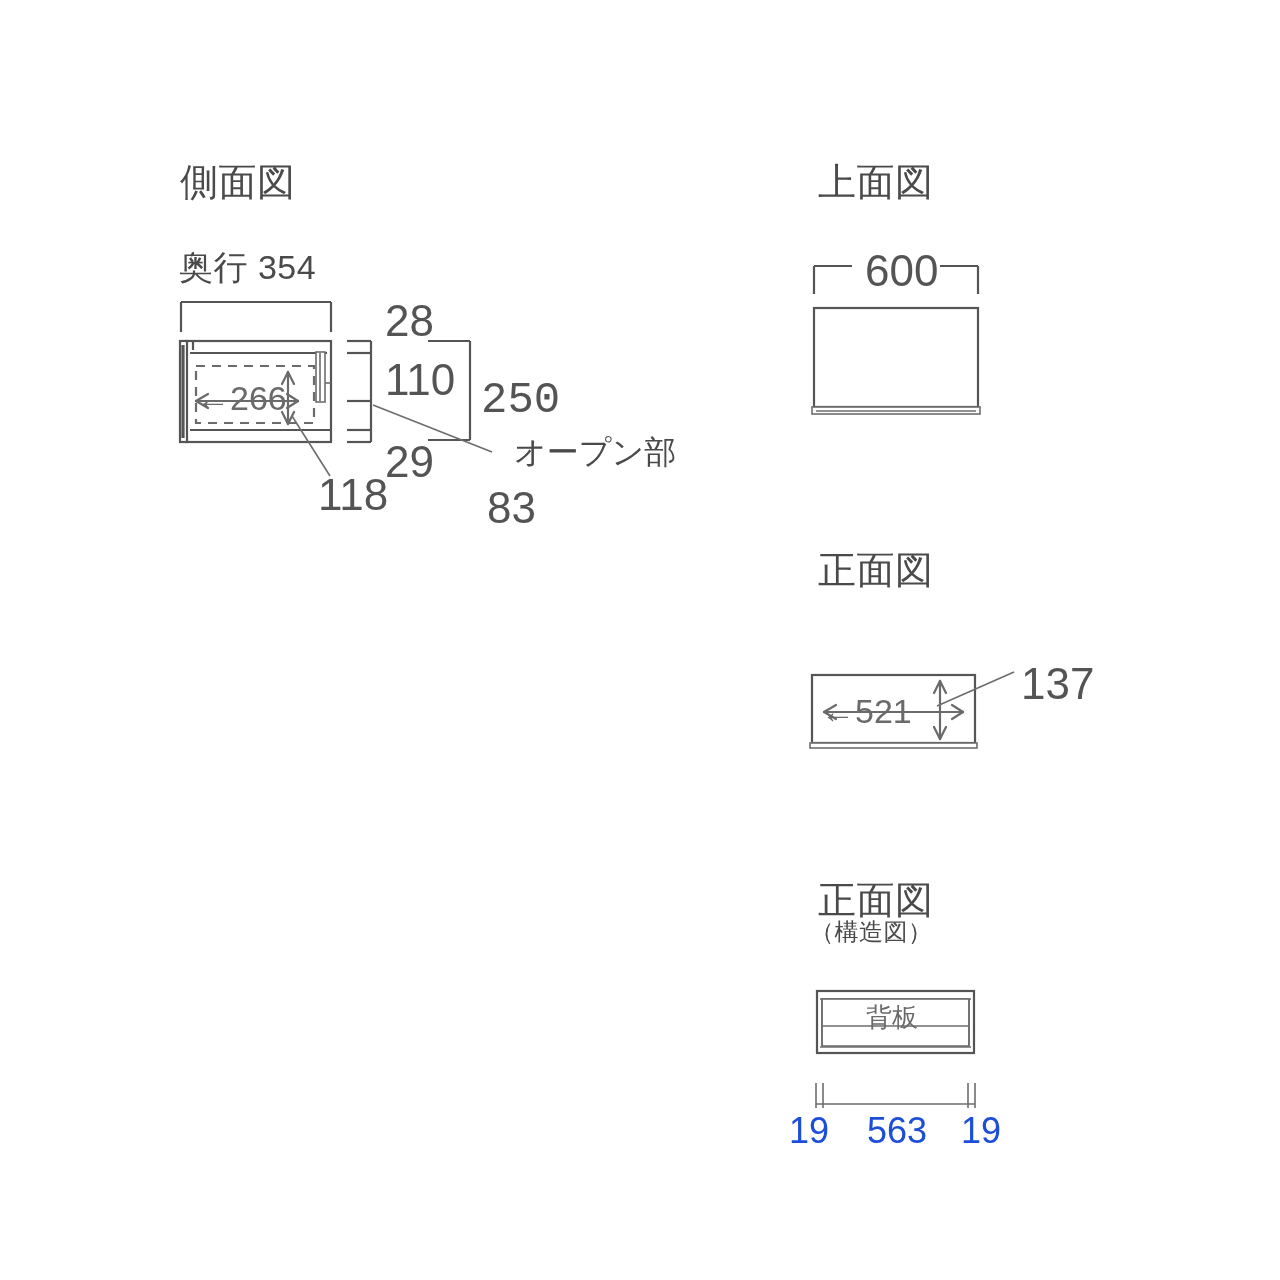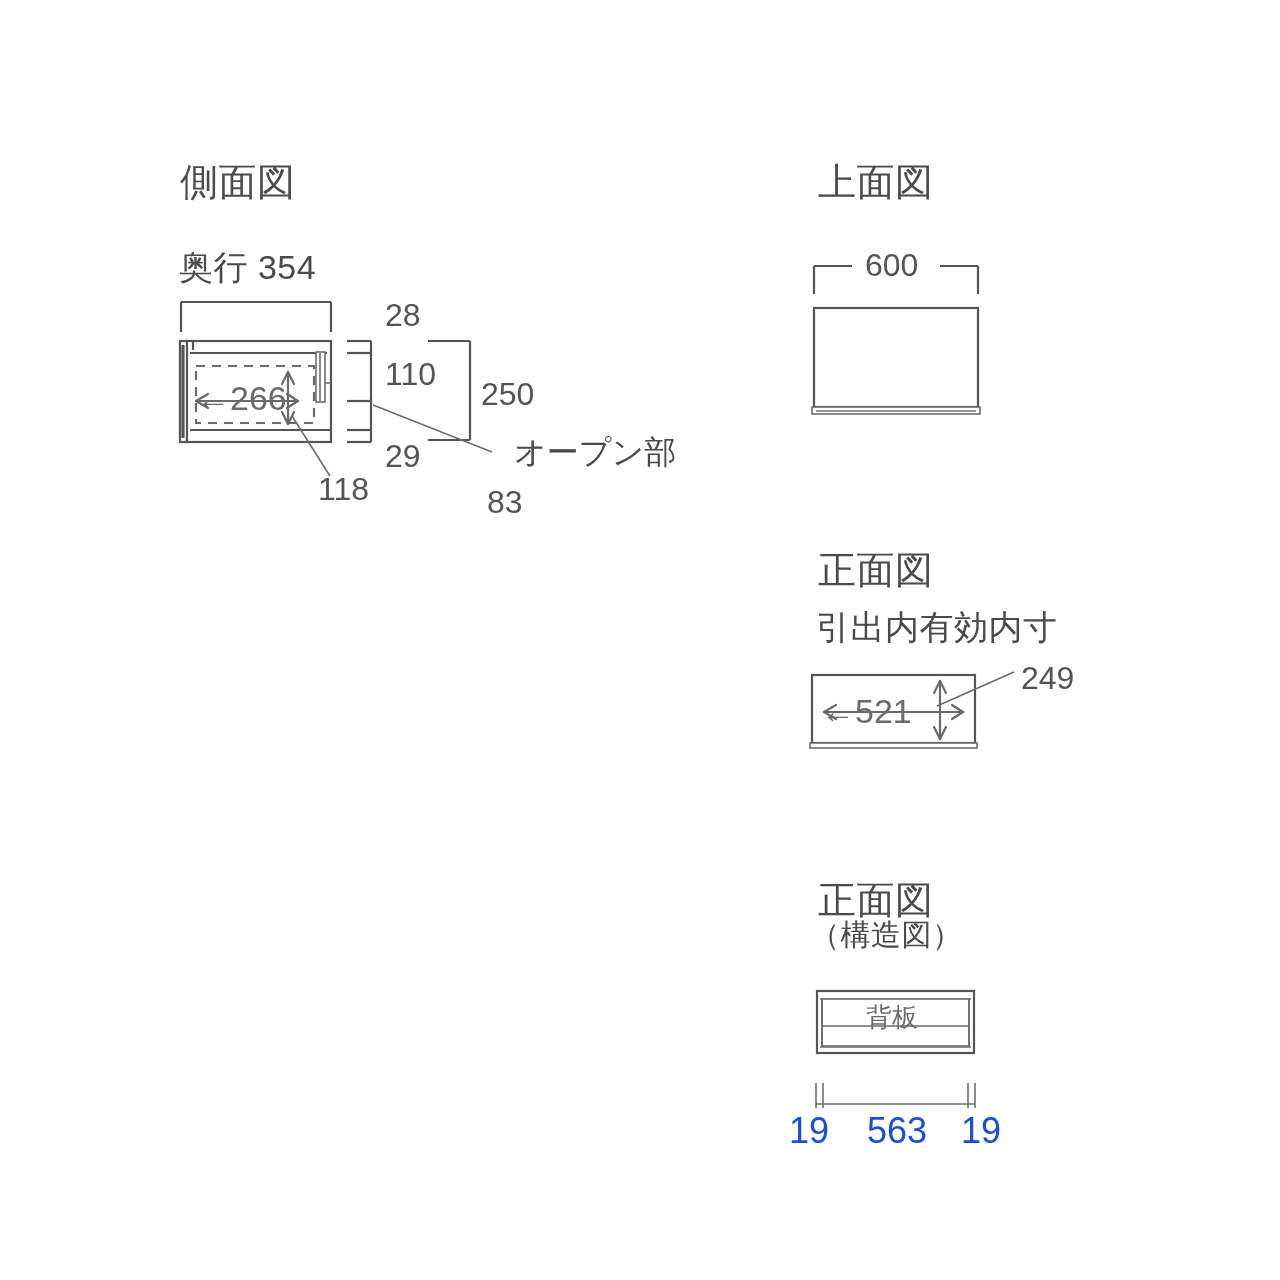--- a/index.html
+++ b/index.html
@@ -38,21 +38,21 @@
     letter-spacing: 0.5px;
     color: #4a4a4a;
   }
   .subheading {
     font-size: 34px;
     letter-spacing: 0.5px;
     color: #4a4a4a;
     text-align: right;
   }
   .dim {
-    font-size: 32px;
+    font-size: 44px;
     color: #545454;
   }
   .dim-sm {
     font-size: 36px;
     color: #1d4ed8;
   }
   .dim-inner {
     font-size: 34px;
     color: #6a6a6a;
   }
@@ -221,41 +221,40 @@
   <div class="lbl dim-inner" style="left:196px; top:381px;">←266</div>
 
   <div class="lbl dim" style="left:318px; top:473px;">118</div>
 
   <div class="lbl dim" style="left:385px; top:299px;">28</div>
 
   <div class="lbl dim" style="left:385px; top:358px;">110</div>
 
   <div class="lbl dim" style="left:385px; top:440px;">29</div>
 
-  <div class="lbl dim" style="left:481px; top:378px;">250</div>
+  <div class="lbl dim" style="left:481px; top:378px;font-family:Liberation Mono, monospace;">250</div>
 
   <div class="lbl note" style="left:490px; top:436px;margin-left:24px;">オープン部</div>
 
   <div class="lbl dim" style="left:487px; top:486px;">83</div>
 
   <div class="lbl heading" style="left:818px; top:163px;">上面図</div>
 
   <div class="lbl dim" style="left:865px; top:249px;">600</div>
 
   <div class="lbl heading" style="left:818px; top:551px;">正面図</div>
 
-  <div class="lbl subheading" style="left:816px; top:610px;">引出内有効内寸</div>
 
   <div class="lbl dim-inner" style="left:821px; top:694px;">←521</div>
 
-  <div class="lbl dim" style="left:1021px; top:662px;">249</div>
+  <div class="lbl dim" style="left:1021px; top:662px;">137</div>
 
   <div class="lbl heading" style="left:818px; top:881px;">正面図</div>
 
-  <div class="lbl subheading" style="left:810px; top:920px; font-size:30px;">（構造図）</div>
+  <div class="lbl subheading" style="left:810px; top:920px; font-size:24px;">（構造図）</div>
 
   <div class="lbl tiny-note" style="left:866px; top:1004px;">背板</div>
 
   <div class="lbl dim-sm" style="left:789px; top:1113px;">19</div>
 
   <div class="lbl dim-sm" style="left:867px; top:1113px;">563</div>
 
   <div class="lbl dim-sm" style="left:961px; top:1113px;">19</div>
 
 </div>

